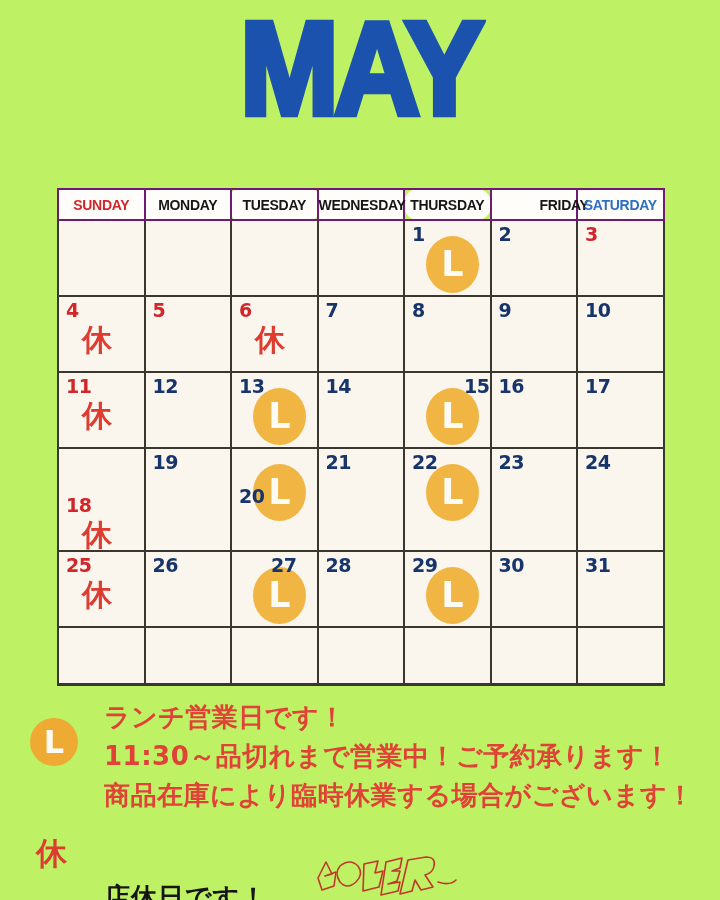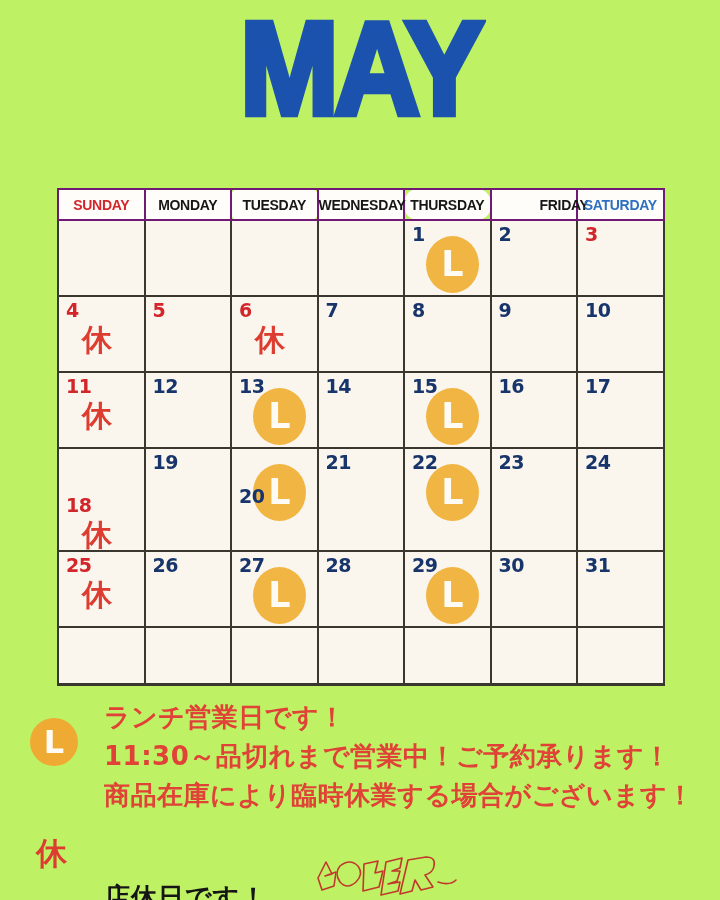--- a/index.html
+++ b/index.html
@@ -159,21 +159,21 @@
               </div>
               <div class="day-num" style="color: rgb(24, 53, 107);">13</div>
             </td>
             <td>
               <div class="day-num" style="color: rgb(24, 53, 107);">14</div>
             </td>
             <td>
               <div class="lunch-badge" style="background: rgb(241, 181, 68);">
                 <span>L</span>
               </div>
-              <div class="day-num" style="color: rgb(24, 53, 107);">15</div>
+              <div class="day-num" style="color: rgb(24, 53, 107); text-align: right;">15</div>
             </td>
             <td>
               <div class="day-num" style="color: rgb(24, 53, 107);">16</div>
             </td>
             <td>
               <div class="day-num" style="color: rgb(24, 53, 107);">17</div>
             </td>
           </tr>
           <tr class="week-row">
             <td>
@@ -210,21 +210,21 @@
               <div class="day-num" style="color: rgb(210, 38, 43);">25</div>
               <div class="closed-mark" style="color: rgb(221, 60, 49);">休</div>
             </td>
             <td>
               <div class="day-num" style="color: rgb(24, 53, 107);">26</div>
             </td>
             <td>
               <div class="lunch-badge" style="background: rgb(241, 181, 68);">
                 <span>L</span>
               </div>
-              <div class="day-num" style="color: rgb(24, 53, 107);">27</div>
+              <div class="day-num" style="color: rgb(24, 53, 107); margin-left: 32px;">27</div>
             </td>
             <td>
               <div class="day-num" style="color: rgb(24, 53, 107);">28</div>
             </td>
             <td>
               <div class="lunch-badge" style="background: rgb(241, 181, 68);">
                 <span>L</span>
               </div>
               <div class="day-num" style="color: rgb(24, 53, 107);">29</div>
             </td>

